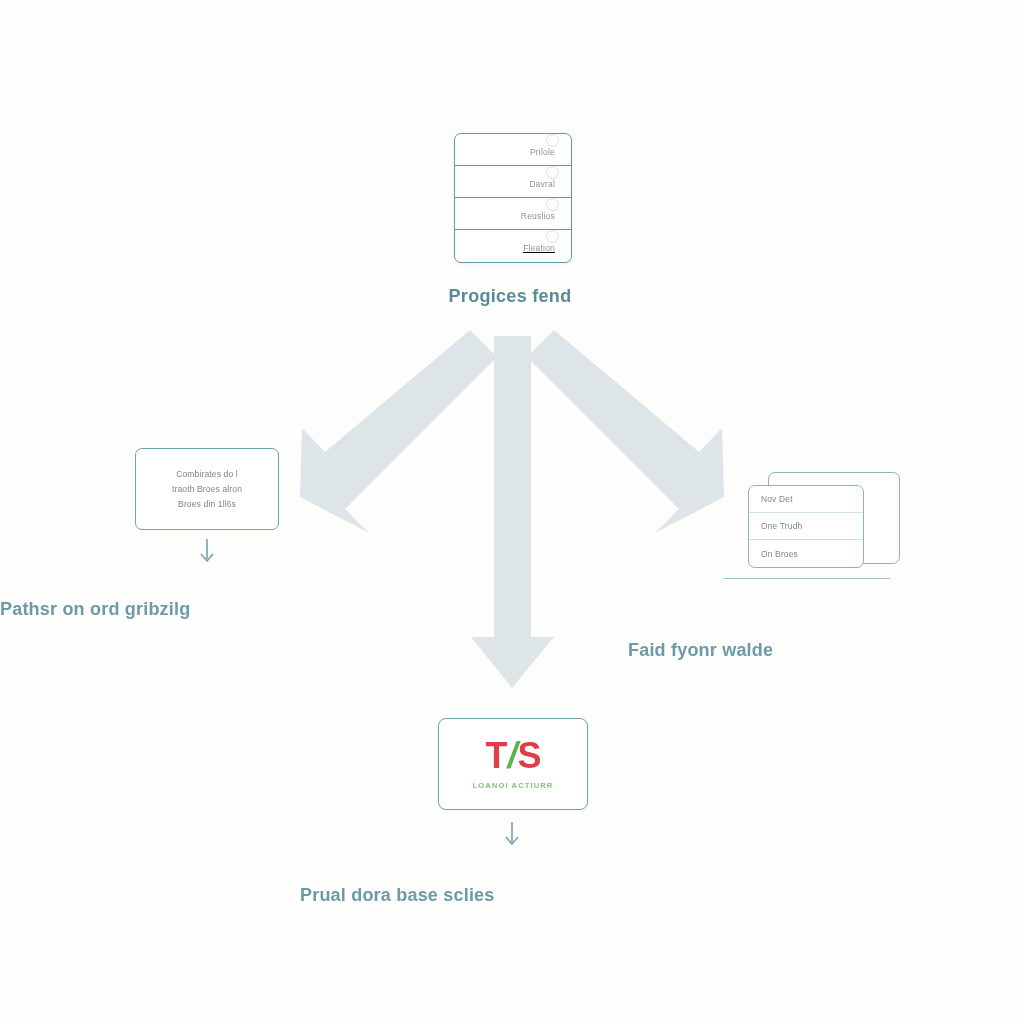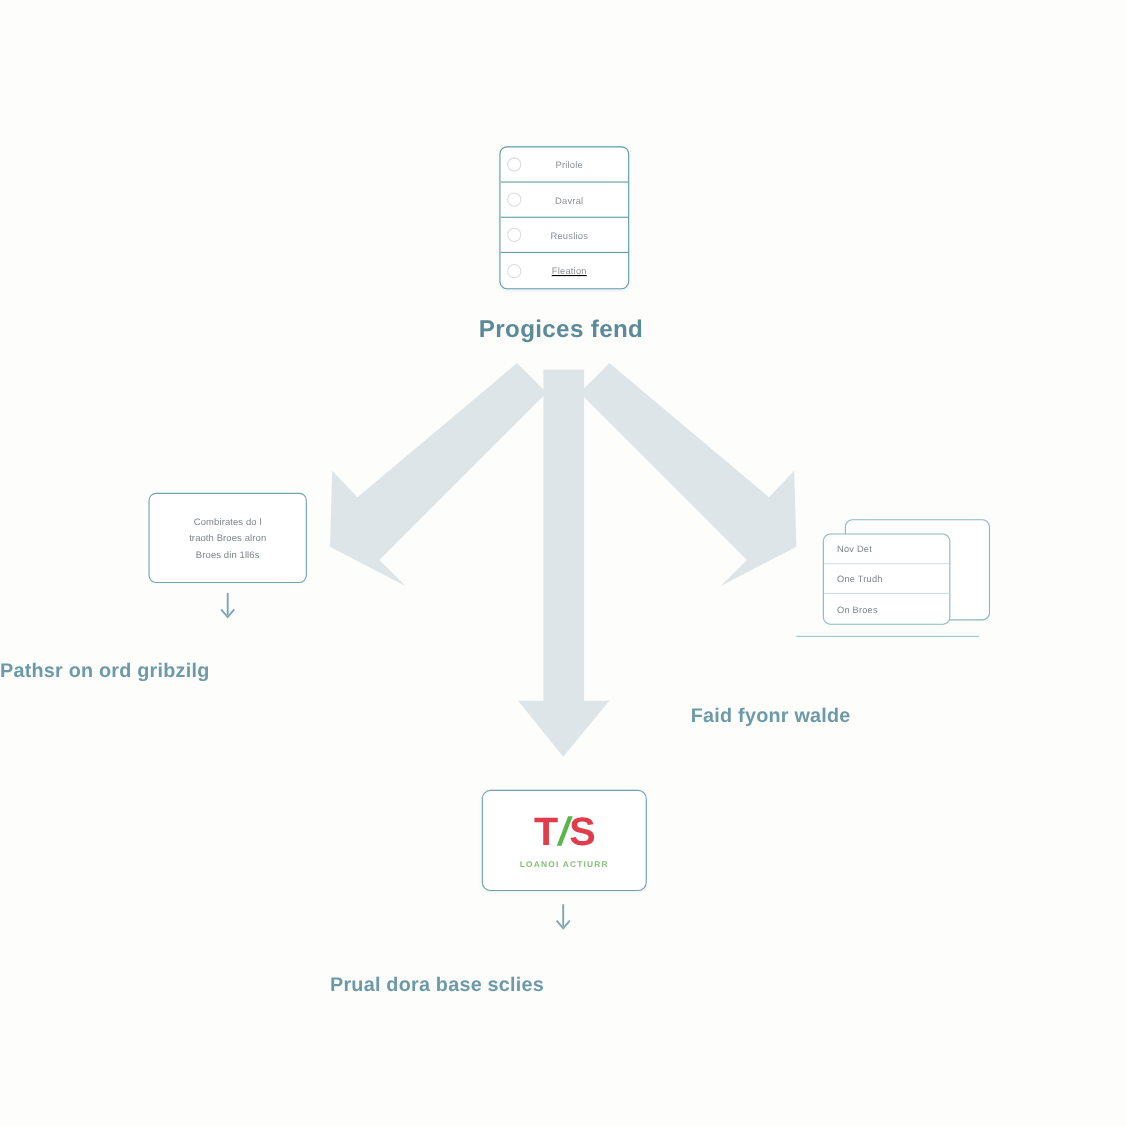--- a/index.html
+++ b/index.html
@@ -21,25 +21,26 @@
     position:absolute;
     left:454px;top:133px;
     width:116px;
     background:#ffffff;
     border:1.6px solid #5f9ea6;
     border-radius:7px;
     overflow:hidden;
     box-shadow:0 1px 3px rgba(90,120,130,.10);
   }
   .list-row{
-    display:flex;align-items:center;
+    display:flex;align-items:flex-end;
     height:32px;
     padding:0 6px;
     border-bottom:1.4px solid #5f9ea6;
     box-sizing:border-box;
+    flex-direction:column;
   }
   .list-row:last-child{border-bottom:none;text-decoration:underline;}
   .radio-dot{
     width:11px;height:11px;border-radius:50%;
     border:1.5px solid #dcdcdc;
     flex:0 0 auto;
     margin-right:6px;
     background:#fff;
   }
   .list-label{
@@ -49,21 +50,21 @@
     letter-spacing:.2px;
     filter:blur(.25px);
     padding-right:10px;
   }
 
   
   .center-heading{
     position:absolute;
     left:0;right:4px;top:286px;
     text-align:center;
-    font-size:22px;
+    font-size:18px;
     font-weight:600;
     color:#5b8a99;
     letter-spacing:.3px;
     filter:blur(.18px);
   }
 
   
   .note-box{
     position:absolute;
     left:135px;top:448px;

